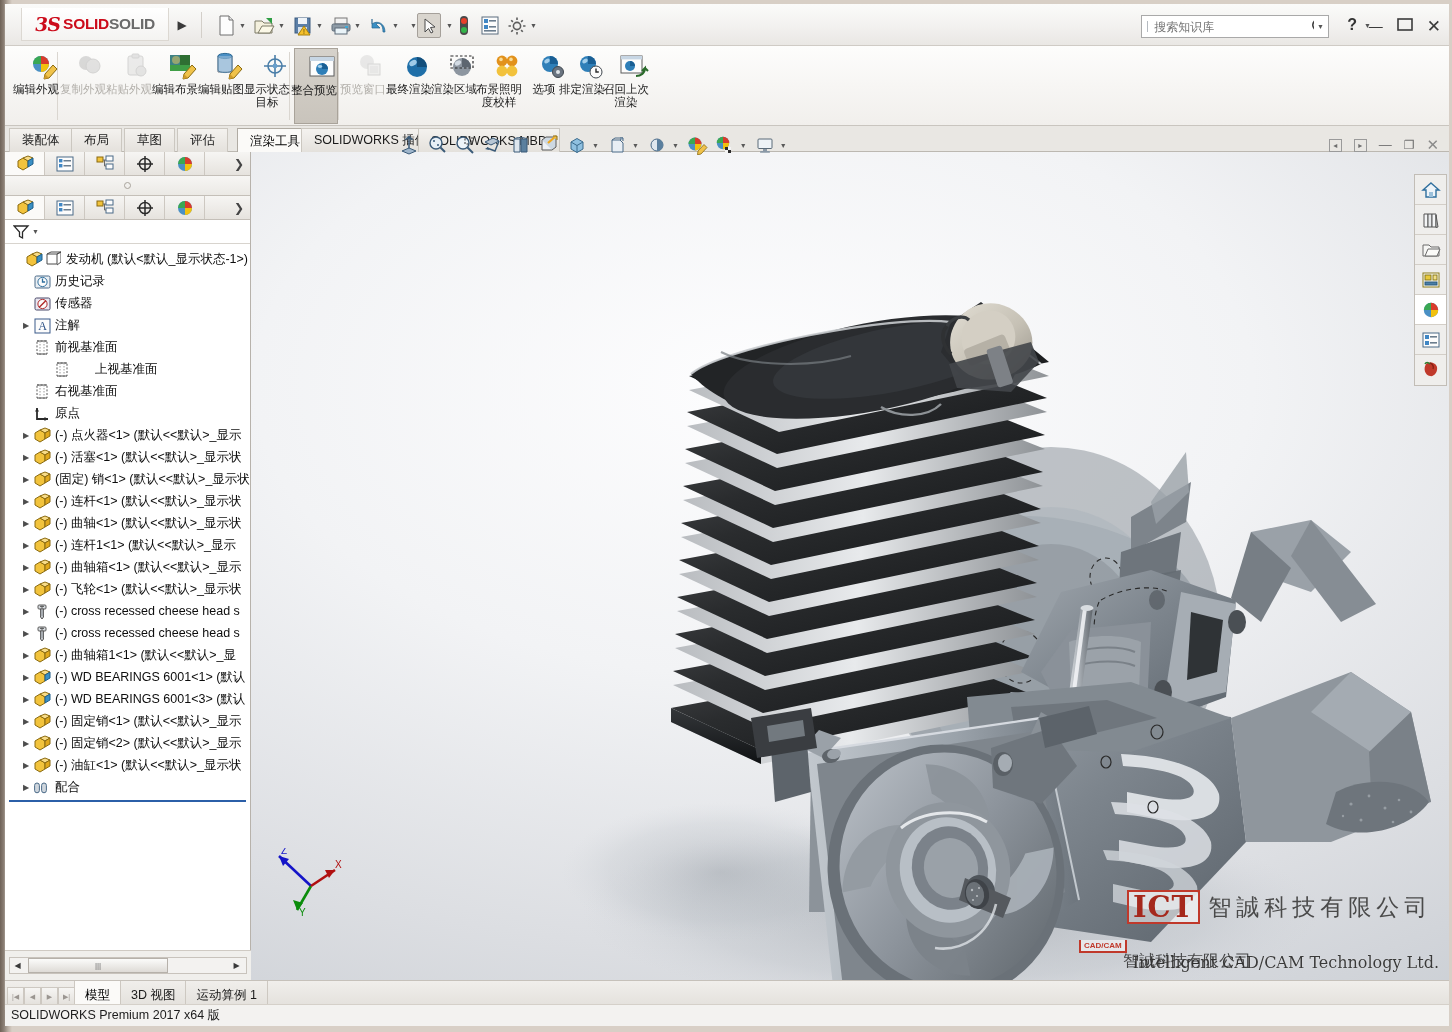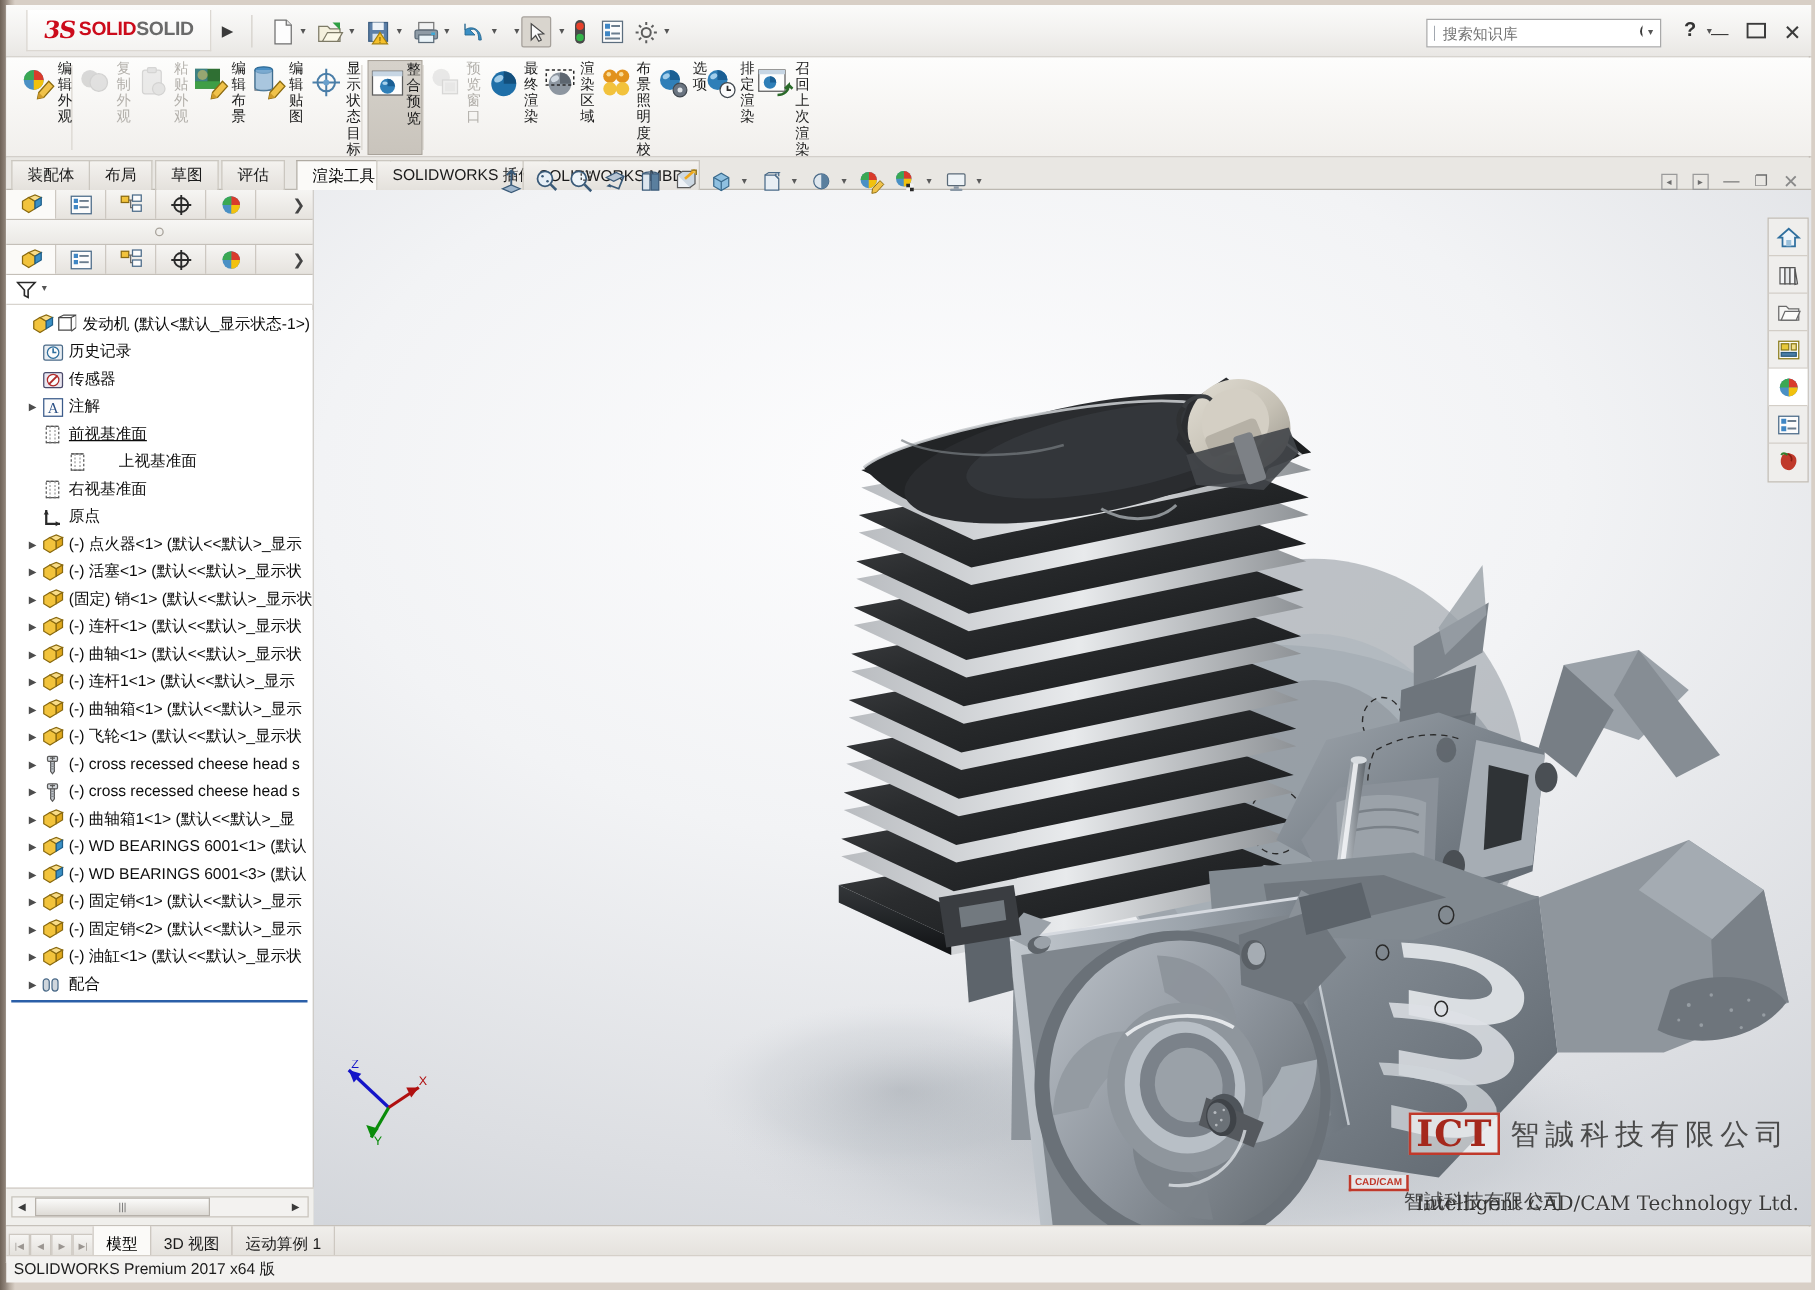--- a/index.html
+++ b/index.html
@@ -73,21 +73,21 @@
   .wbtn { cursor:pointer; color:#3b3b3b; }
 
   
   .ribbon {
     position:absolute; left:0; top:42px; width:1444px; height:80px;
     background:linear-gradient(to bottom,#fdfdfc,#f1efec);
     border-bottom:1px solid #c9c5bf;
   }
   .rb-btn {
     position:absolute; top:2px; height:76px; width:44px;
-    display:flex; flex-direction:row; align-items:flex-start;
+    display:flex; flex-direction:column; align-items:flex-end;
     cursor:pointer; text-align:center;
   }
   .rb-ico { width:30px; height:30px; margin-top:4px; position:relative; }
   .rb-lbl {
     font-size:11.5px; line-height:13px; color:#1b1b1b; margin-top:1px;
     width:46px; word-break:break-all;
   }
   .rb-btn.dis .rb-lbl { color:#b3b0ab; }
   .rb-btn.dis .rb-ico { opacity:.35; }
   .rb-btn.sel {
@@ -815,21 +815,21 @@
               <span class="tlbl">传感器</span>
             </div>
             <div class="trow" style="padding-left: 14px;">
               <span class="texp">▶</span>
               <span class="tico"><svg width="19" height="17">
                   <rect x="2" y="2" width="15" height="14" fill="#fcfcfc" stroke="#3a5a8a"></rect>
                   <text x="9.5" y="13" font-size="12" text-anchor="middle" fill="#2a4f84" font-family="Liberation Serif, serif">A</text>
                 </svg></span>
               <span class="tlbl">注解</span>
             </div>
-            <div class="trow" style="padding-left: 14px; text-decoration: underline;">
+            <div class="trow" style="padding-left: 14px;">
               <span class="texp"></span>
               <span class="tico"><svg width="19" height="17">
                   <path d="M4 2 h10 v13 h-10z" fill="none" stroke="#5a5a5a" stroke-dasharray="2 1.6"></path>
                   <path d="M4 2 h10 M4 15 h10" stroke="#5a5a5a"></path>
                   <path d="M7 2 v13 M11 2 v13" stroke="#9a9a9a" stroke-dasharray="1.5 1.5"></path>
                 </svg></span>
               <span class="tlbl">前视基准面</span>
             </div>
             <div class="trow" style="padding-left: 14px; gap: 20px;">
               <span class="texp"></span>

